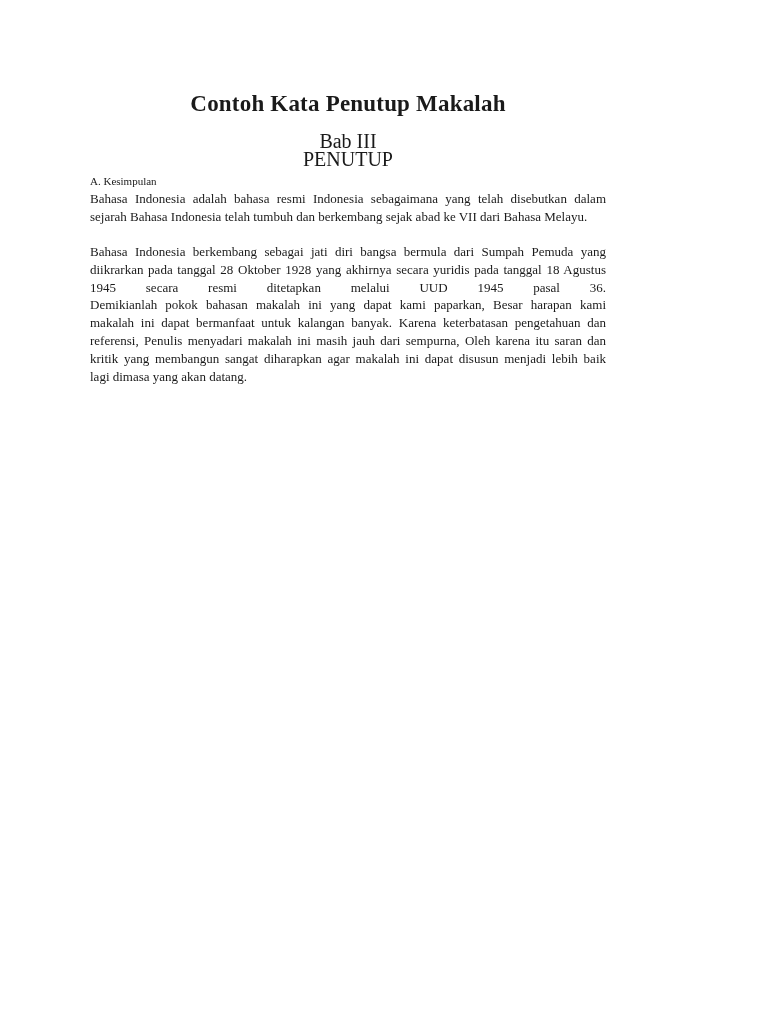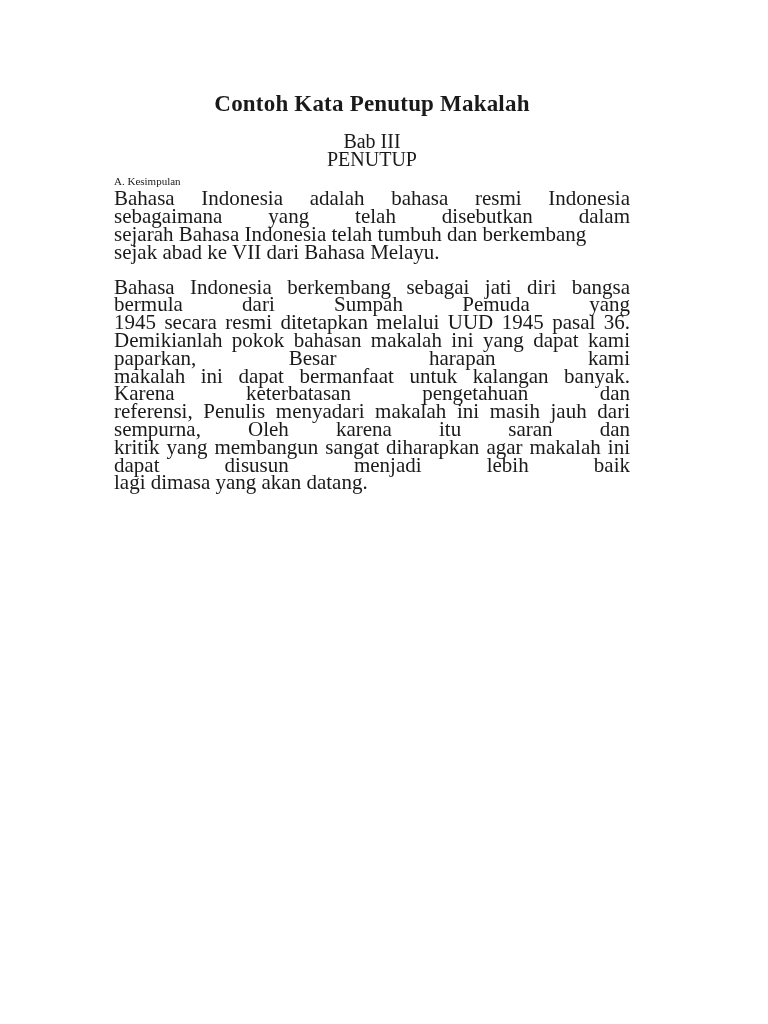--- a/index.html
+++ b/index.html
@@ -13,21 +13,20 @@
     overflow: hidden;
     font-family: "Liberation Serif", "DejaVu Serif", serif;
     color: #1a1a1a;
   }
   .page {
     box-sizing: border-box;
     width: 696px;
     height: 1024px;
     background: #ffffff;
     padding: 90px 90px 0 90px;
-    margin-left: 24px;
   }
   .doc-title {
     font-size: 23px;
     font-weight: bold;
     text-align: center;
     line-height: 28px;
     margin: 0 0 15px 0;
     letter-spacing: 0.2px;
   }
   .center-line {
@@ -38,21 +37,21 @@
   .heading-line {
     font-size: 11px;
     line-height: 17.8px;
     text-align: left;
   }
   .heading-a { margin-top: 4px; }
   .heading-b { margin-top: 19px; margin-bottom: 17px; }
   .para { margin: 0; }
   .para.gap { margin-top: 17px; }
   .line {
-    font-size: 21px;
+    font-size: 13px;
     line-height: 17.8px;
     text-align: justify;
     text-align-last: justify;
   }
   .line.endline {
     text-align: left;
     text-align-last: left;
   }
 </style>
 </head>
@@ -69,20 +68,21 @@
 
   <div class="heading-line heading-a">A. Kesimpulan</div>
 
   <div class="para">
     <div class="line">Bahasa Indonesia adalah bahasa resmi Indonesia sebagaimana yang telah disebutkan dalam</div>
     <div class="line endline">sejarah Bahasa Indonesia telah tumbuh dan berkembang sejak abad ke VII dari Bahasa Melayu.</div>
   </div>
 
   <div class="para gap">
     <div class="line">Bahasa Indonesia berkembang sebagai jati diri bangsa bermula dari Sumpah Pemuda yang</div>
+    <div class="line">diikrarkan pada tanggal 28 Oktober 1928 yang akhirnya secara yuridis pada tanggal 18 Agustus</div>
     <div class="line">1945 secara resmi ditetapkan melalui UUD 1945 pasal 36.</div>
   </div>
 
 
   <div class="para">
     <div class="line">Demikianlah pokok bahasan makalah ini yang dapat kami paparkan, Besar harapan kami</div>
     <div class="line">makalah ini dapat bermanfaat untuk kalangan banyak. Karena keterbatasan pengetahuan dan</div>
     <div class="line">referensi, Penulis menyadari makalah ini masih jauh dari sempurna, Oleh karena itu saran dan</div>
     <div class="line">kritik yang membangun sangat diharapkan agar makalah ini dapat disusun menjadi lebih baik</div>
     <div class="line endline">lagi dimasa yang akan datang.</div>

